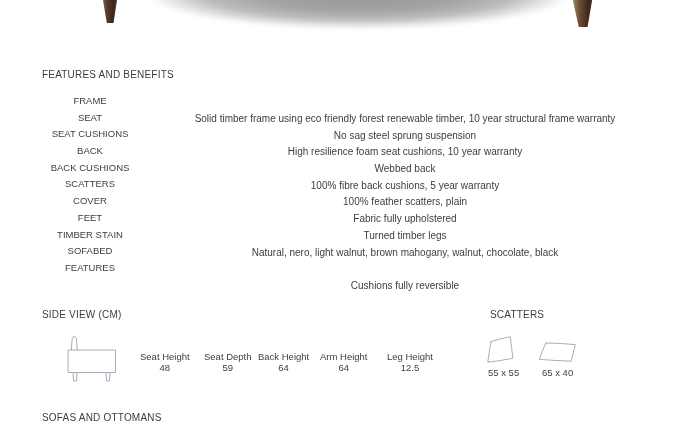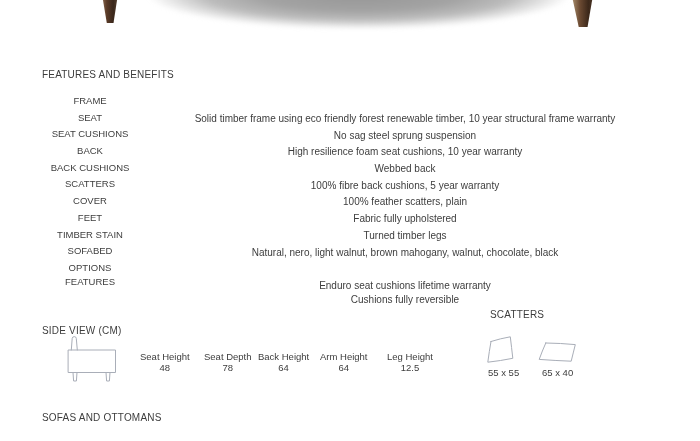--- a/index.html
+++ b/index.html
@@ -41,21 +41,21 @@
   
   .heading {
     position: absolute;
     font-size: 10px;
     font-weight: 400;
     letter-spacing: 0.2px;
     color: #3d3d3d;
     white-space: nowrap;
   }
   .features-heading { left: 42px; top: 69px; }
-  .sideview-heading { left: 42px; top: 309px; margin-top: 16px; }
+  .sideview-heading { left: 42px; top: 309px; }
   .scatters-heading { left: 490px; top: 309px; }
   .bottom-heading   { left: 42px; top: 412px; }
 
   
   .feat-table { position: absolute; left: 42px; top: 95px; width: 630px; }
   .feat-row { display: flex; height: 16.7px; align-items: flex-start; }
   .feat-row:nth-child(11) { height: 14px; }
   .feat-label {
     flex: 0 0 96px;
     font-size: 9.5px; line-height: 11px; color: #3d3d3d;
@@ -132,24 +132,20 @@
       <span class="feat-value">Turned timber legs</span>
     </div>
     <div class="feat-row">
       <span class="feat-label">TIMBER STAIN</span>
       <span class="feat-value">Natural, nero, light walnut, brown mahogany, walnut, chocolate, black</span>
     </div>
     <div class="feat-row">
       <span class="feat-label">SOFABED</span>
     </div>
     <div class="feat-row">
-      <span class="feat-label">OPTIONS</span>
-      <span class="feat-value">Enduro seat cushions lifetime warranty</span>
-    </div>
-    <div class="feat-row">
       <span class="feat-label">FEATURES</span>
       <span class="feat-value">Cushions fully reversible</span>
     </div>
   </div>
 
   <div class="heading sideview-heading">SIDE VIEW (CM)</div>
 
   <svg class="sideview-icon" width="58" height="48" viewBox="0 0 58 48" xmlns="http://www.w3.org/2000/svg">
     <path class="outline" d="M9.3,16 L10.2,4.4 Q10.4,2.6 12.3,2.6 Q14.1,2.6 14.3,4.4 L15.3,16"></path>
     <rect class="outline" x="6.5" y="16" width="47" height="22.5"></rect>
@@ -157,21 +153,21 @@
     <path class="outline" d="M44,38.5 L44.6,47 L47.4,47 L48,38.5"></path>
   </svg>
 
   <div class="measurements">
     <div class="measure" style="left:140px">
       <div class="m-label">Seat Height</div>
       <div class="m-value">48</div>
     </div>
     <div class="measure" style="left:204px">
       <div class="m-label">Seat Depth</div>
-      <div class="m-value">78</div>
+      <div class="m-value">59</div>
     </div>
     <div class="measure" style="left:258px">
       <div class="m-label">Back Height</div>
       <div class="m-value">64</div>
     </div>
     <div class="measure" style="left:320px">
       <div class="m-label">Arm Height</div>
       <div class="m-value">64</div>
     </div>
     <div class="measure" style="left:387px">

